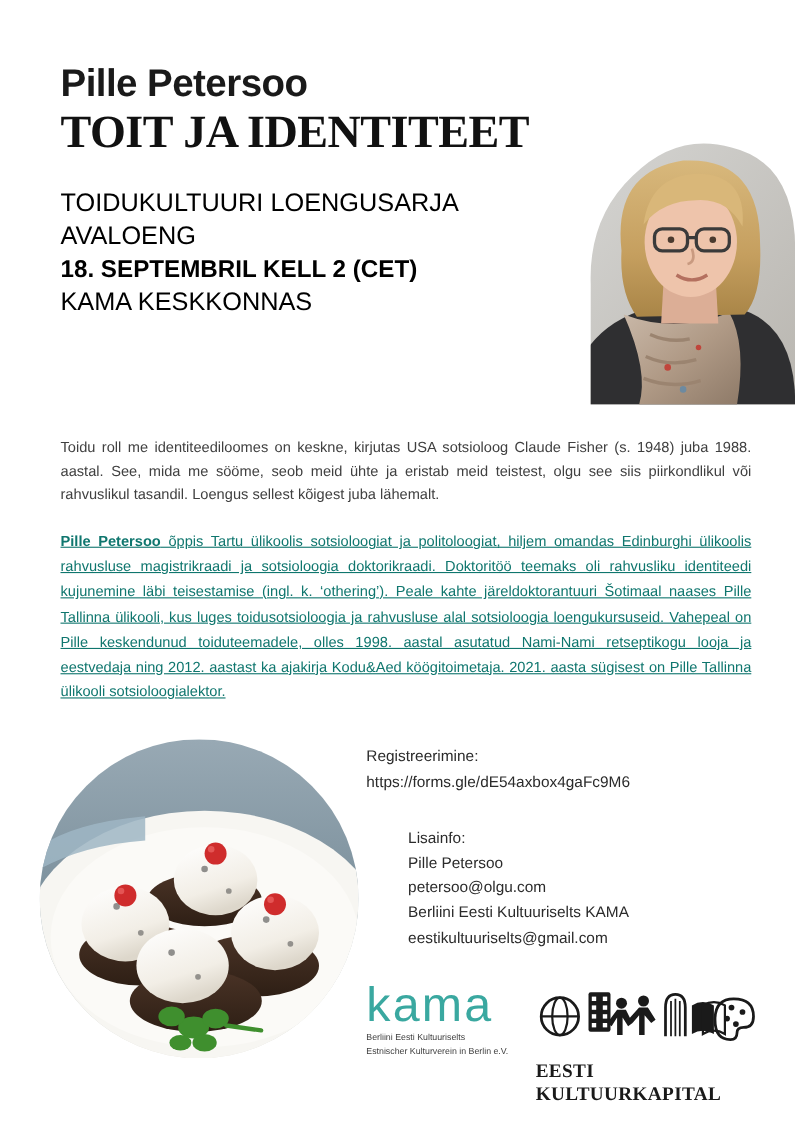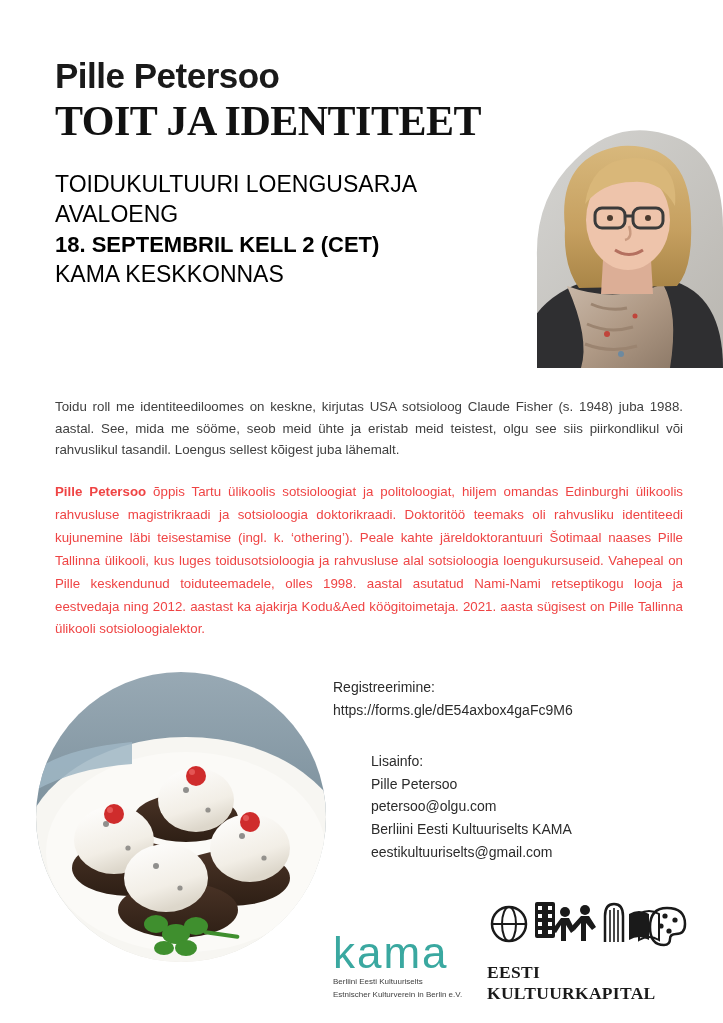--- a/index.html
+++ b/index.html
@@ -84,22 +84,23 @@
     color: #404040;
     text-align: justify;
   }
   .bio-text {
     position: absolute;
     left: 55px;
     top: 468px;
     width: 628px;
     font-size: 13.3px;
     line-height: 1.72;
-    color: #ef4444;
+    color: #0f766e;
     text-align: justify;
+    text-decoration: underline;
   }
   .bio-text b {
     font-weight: bold;
   }
 
   
   .food-photo {
     position: absolute;
     left: 36px;
     top: 672px;
@@ -127,21 +128,20 @@
     color: #2b2b2b;
   }
 
   
   .kama-logo {
     position: absolute;
     left: 333px;
     top: 892px;
     width: 150px;
     height: 80px;
-    margin-top: 39px;
   }
   .kama-word {
     font-size: 44px;
     letter-spacing: 2px;
     color: #3aa8a0;
     font-weight: normal;
     line-height: 1;
     font-family: "Liberation Sans", sans-serif;
   }
   .kama-sub {

